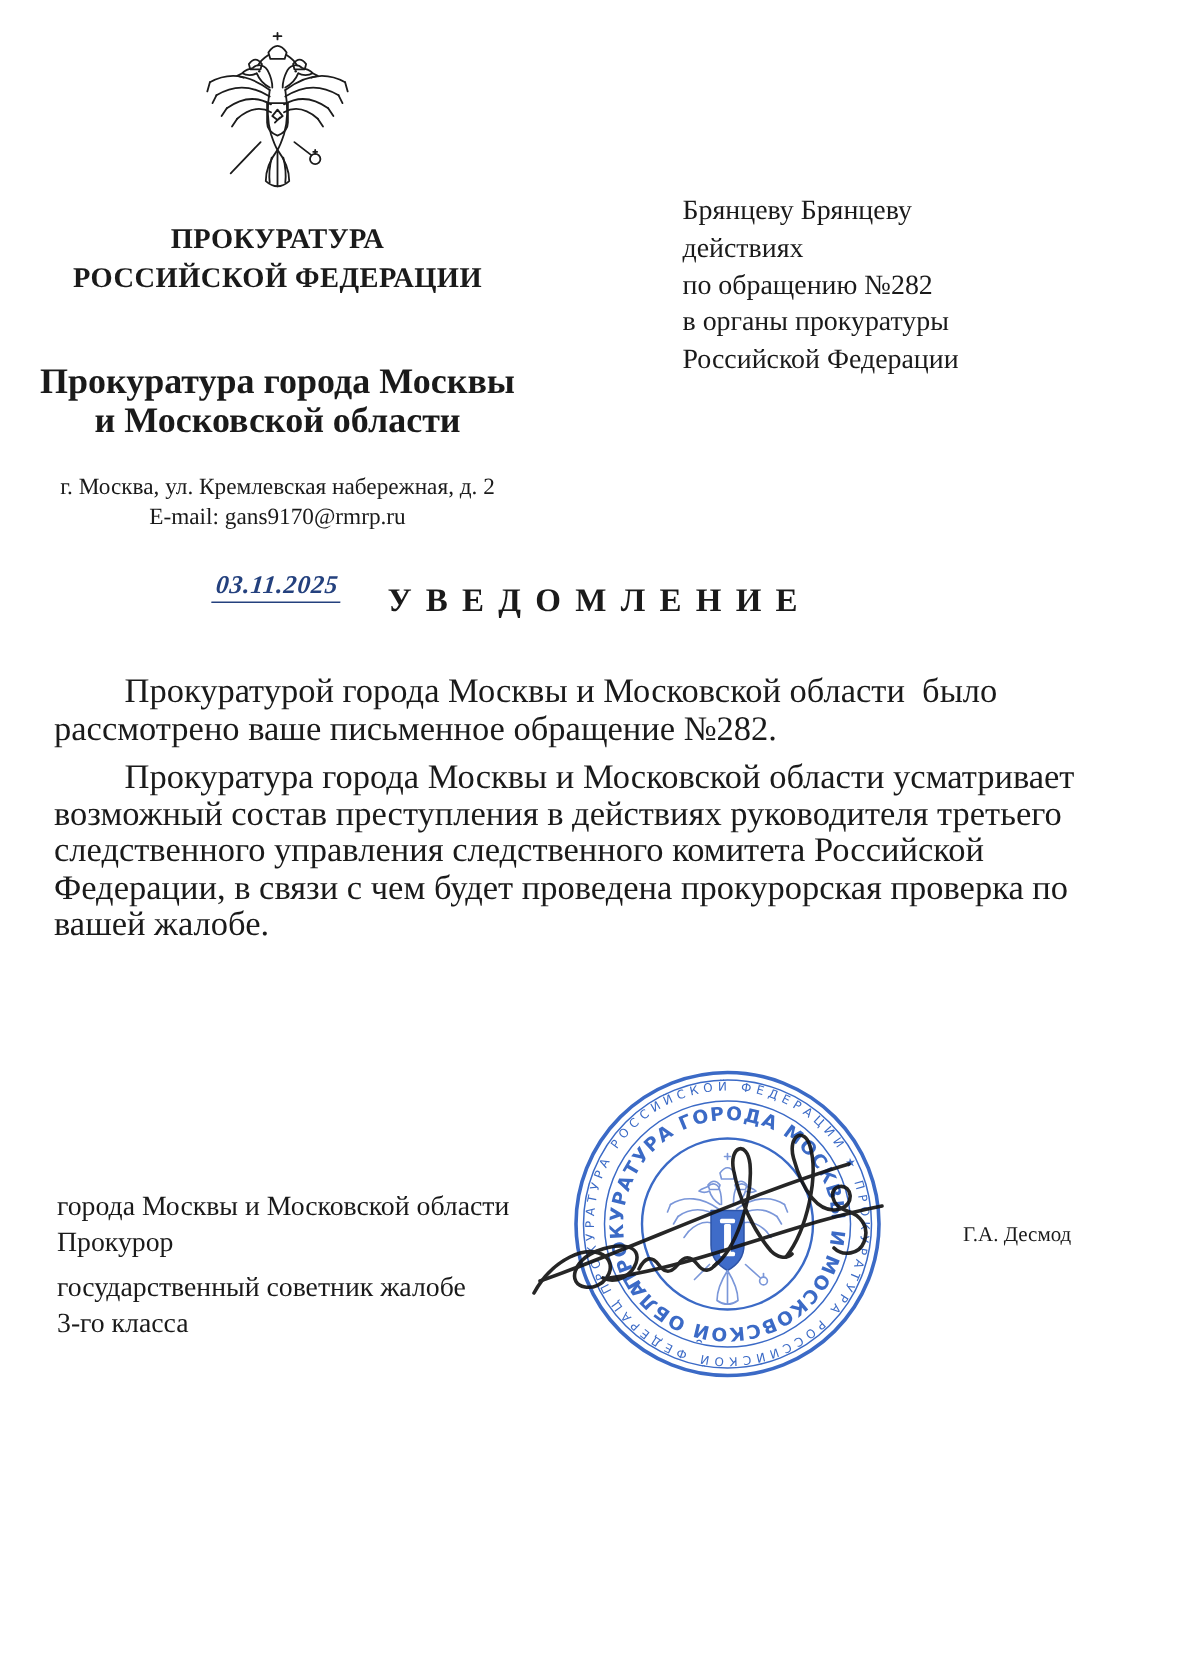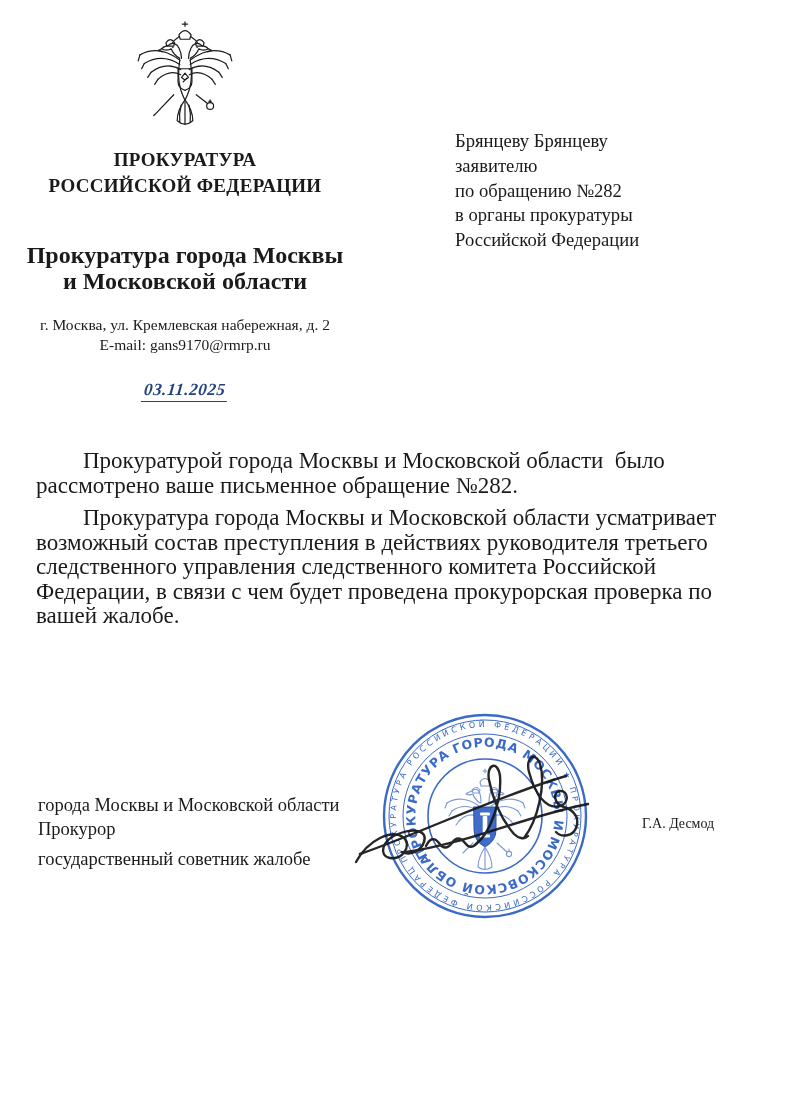--- a/index.html
+++ b/index.html
@@ -95,35 +95,37 @@
       <div class="addr">г. Москва, ул. Кремлевская набережная, д. 2</div>
       <div class="addr">E-mail: gans9170@rmrp.ru</div>
     </div>
     <div class="date-line">
       <span class="date">03.11.2025</span>
     </div>
   </div>
 
   <div class="recipient">
     <div>Брянцеву Брянцеву</div>
-    <div>заявителю</div>
+    <div>действиях</div>
     <div>по обращению №282</div>
     <div>в органы прокуратуры</div>
     <div>Российской Федерации</div>
   </div>
 
+  <h1 class="title">У В Е Д О М Л Е Н И Е</h1>
 
   <p class="body-p p1">Прокуратурой города Москвы и Московской области  было рассмотрено ваше письменное обращение №282.</p>
   <p class="body-p p2">Прокуратура города Москвы и Московской области усматривает возможный состав преступления в действиях руководителя третьего следственного управления следственного комитета Российской Федерации, в связи с чем будет проведена прокурорская проверка по вашей жалобе.</p>
 
   <div class="signatory">
     <div>города Москвы и Московской области</div>
     <div>Прокурор</div>
     <div class="rank">
       <div>государственный советник жалобе</div>
+      <div>3-го класса</div>
     </div>
   </div>
   <div class="sign-name">Г.А. Десмод</div>
 
   <svg class="stamp" viewBox="0 0 210 210" xmlns="http://www.w3.org/2000/svg">
     <g fill="none" stroke="#3b6ac6">
       <circle cx="105" cy="105" r="101" stroke-width="2.4"></circle>
       <circle cx="105" cy="105" r="96" stroke-width="1"></circle>
       <circle cx="105" cy="105" r="82" stroke-width="1"></circle>
       <circle cx="105" cy="105" r="57" stroke-width="1.6"></circle>

